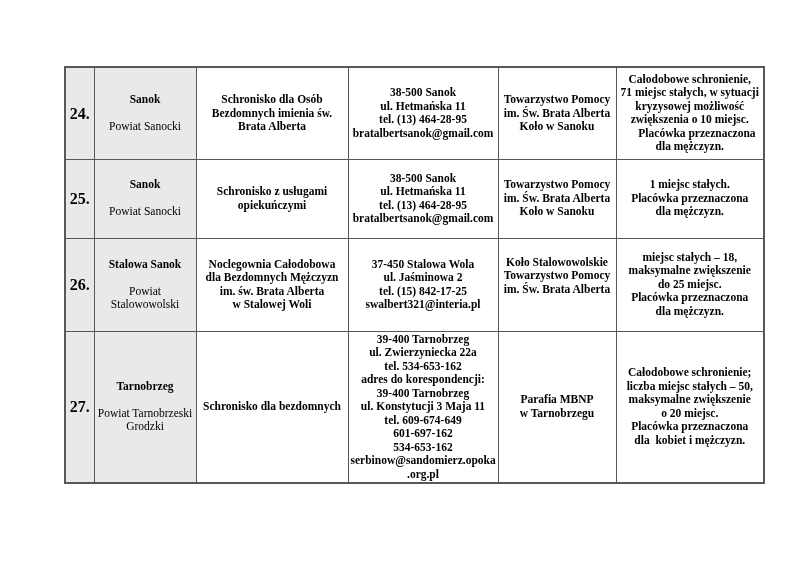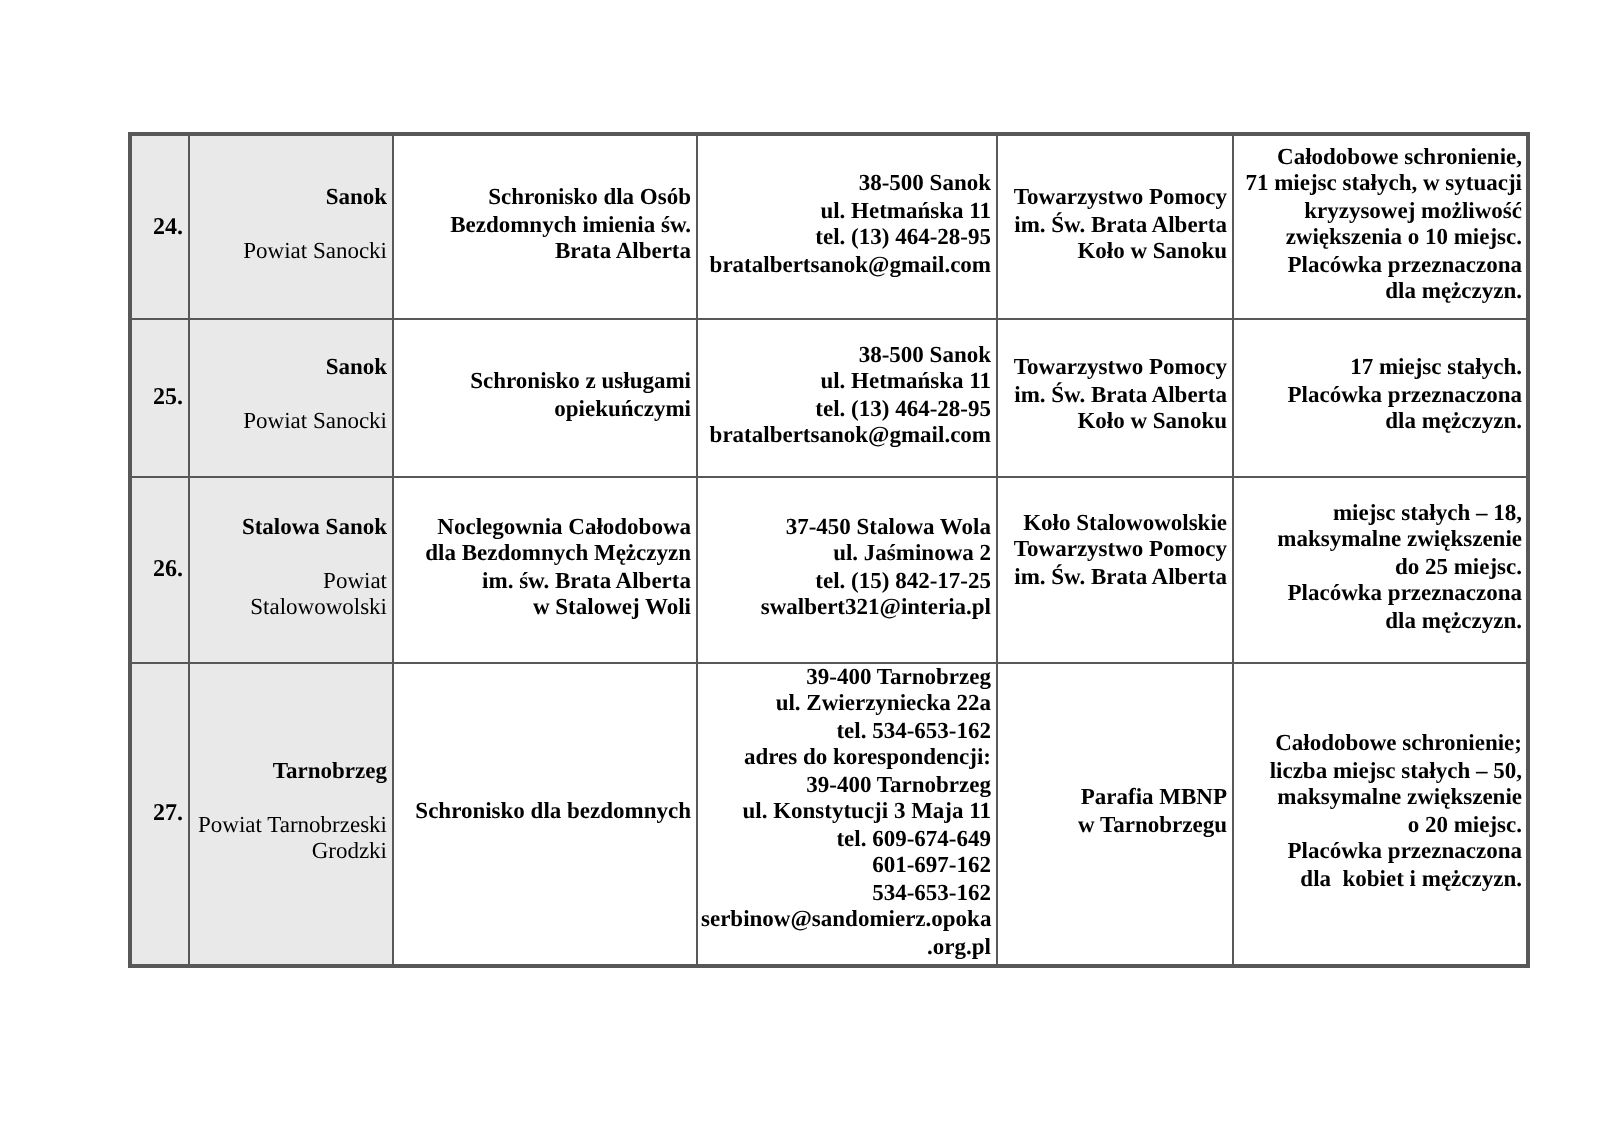--- a/index.html
+++ b/index.html
@@ -19,31 +19,31 @@
   .page{position:relative;width:800px;height:565px;}
   table.shelters{
     position:absolute;left:64px;top:66px;
     width:699px;
     border-collapse:collapse;
     table-layout:fixed;
     border:2px solid var(--border);
   }
   td{
     border:1px solid var(--border);
-    text-align:right;
+    text-align:center;
     vertical-align:middle;
     font-weight:bold;
     font-size:11.5px;
     line-height:13.5px;
     padding:1px 2px;
     white-space:pre-line;
     overflow:hidden;
   }
   td.shade{background:var(--shade);margin-top:20px;}
-  td.ord{font-size:12px;}
+  td.ord{font-size:16px;}
   .city{display:block;font-weight:bold;}
   .powiat{display:block;font-weight:normal;white-space:pre-line;}
   td.align-top{vertical-align:top;padding-top:17px;}
   tr.r24{height:92px;}
   tr.r25{height:79px;}
   tr.r26{height:93px;}
   tr.r27{height:148px;}
 </style>
 </head>
 <body>
@@ -90,21 +90,21 @@
         </td>
         <td>Schronisko z usługami
 opiekuńczymi</td>
         <td>38-500 Sanok
 ul. Hetmańska 11
 tel. (13) 464-28-95
 bratalbertsanok@gmail.com</td>
         <td>Towarzystwo Pomocy
 im. Św. Brata Alberta
 Koło w Sanoku</td>
-        <td>17 miejsc stałych.
+        <td>1 miejsc stałych.
 Placówka przeznaczona
 dla mężczyzn.</td>
       </tr>
       <tr class="r26">
         <td class="shade ord">26.</td>
         <td class="shade">
           <span class="city">Stalowa Sanok</span>
           <span class="powiat">Powiat Stalowowolski</span>
         </td>
         <td>Noclegownia Całodobowa

